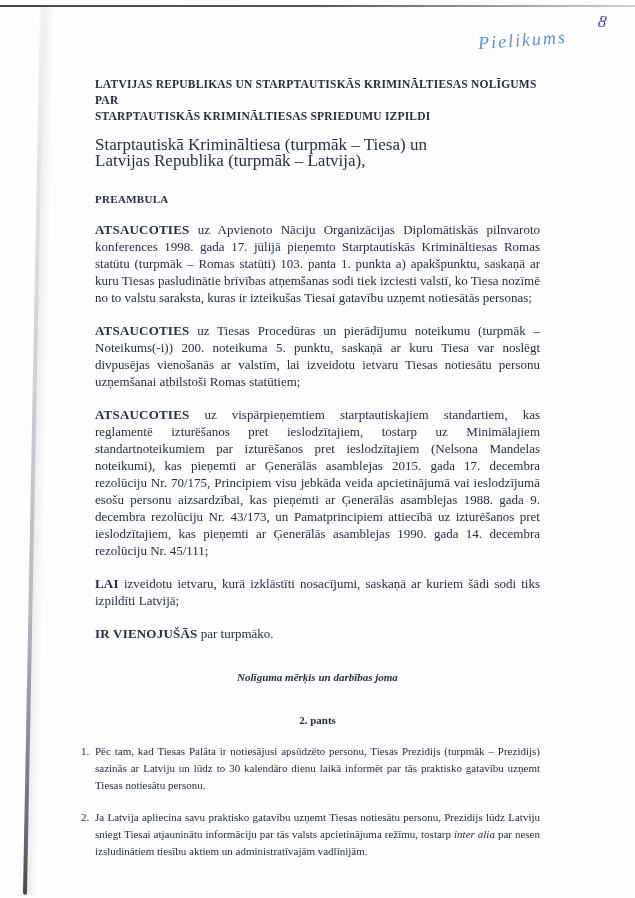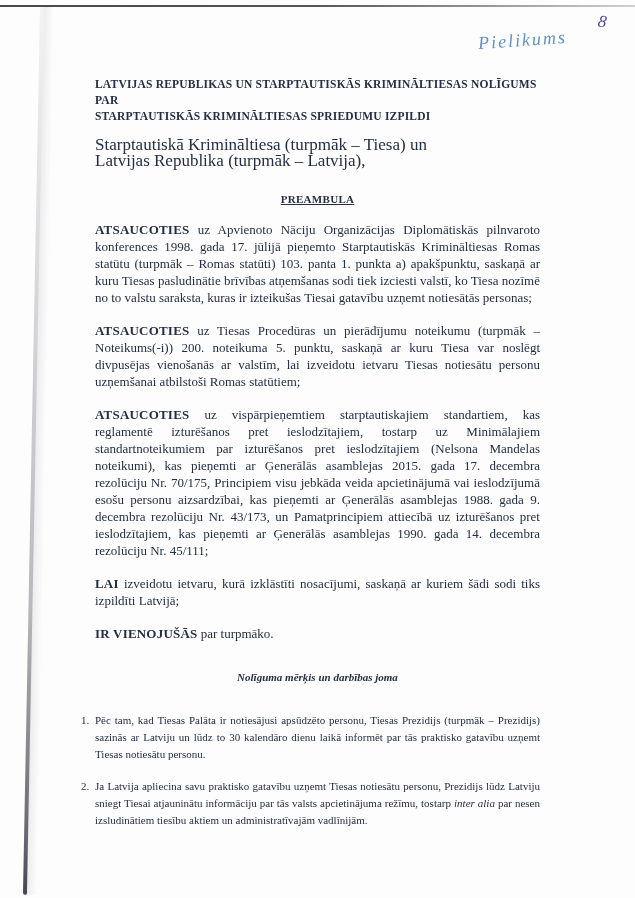--- a/index.html
+++ b/index.html
@@ -90,23 +90,22 @@
   }
   .parties {
     margin-top: 13px;
     font-size: 17px;
     line-height: 15.5px;
   }
   .center-head {
     margin: 25px 0 0 0;
     font-size: 11px;
     font-weight: bold;
-    text-align: center;
+    text-align: left;
     letter-spacing: 0.3px;
-    text-decoration: underline;
   }
   .para {
     margin: 16px 0 0 0;
     font-size: 13px;
     line-height: 17px;
     text-align: justify;
   }
   .para .lead {
     font-weight: bold;
     letter-spacing: 0.2px;
@@ -178,20 +177,21 @@
     <p class="para"><span class="lead">LAI</span> <span>izveidotu ietvaru, kurā izklāstīti nosacījumi, saskaņā ar kuriem šādi sodi tiks izpildīti Latvijā;</span></p>
 
     <p class="para"><span class="lead">IR VIENOJUŠĀS</span> <span>par turpmāko.</span></p>
 
     <div class="article-head">
       <div class="art-title">Nolīguma mērķis un darbības joma</div>
     </div>
 
 
     <div class="article-head">
+      <div class="art-num">2. pants</div>
     </div>
 
     <div class="hang">
       <span class="num">1.</span>
       <span class="hang-body">Pēc tam, kad Tiesas Palāta ir notiesājusi apsūdzēto personu, Tiesas Prezidijs (turpmāk – Prezidijs) sazinās ar Latviju un lūdz to 30 kalendāro dienu laikā informēt par tās praktisko gatavību uzņemt Tiesas notiesātu personu.</span>
     </div>
 
     <div class="hang">
       <span class="num">2.</span>
       <span class="hang-body"><span>Ja Latvija apliecina savu praktisko gatavību uzņemt Tiesas notiesātu personu, Prezidijs lūdz Latviju sniegt Tiesai atjauninātu informāciju par tās valsts apcietinājuma režīmu, tostarp </span><em>inter alia</em><span> par nesen izsludinātiem tiesību aktiem un administratīvajām vadlīnijām.</span></span>

